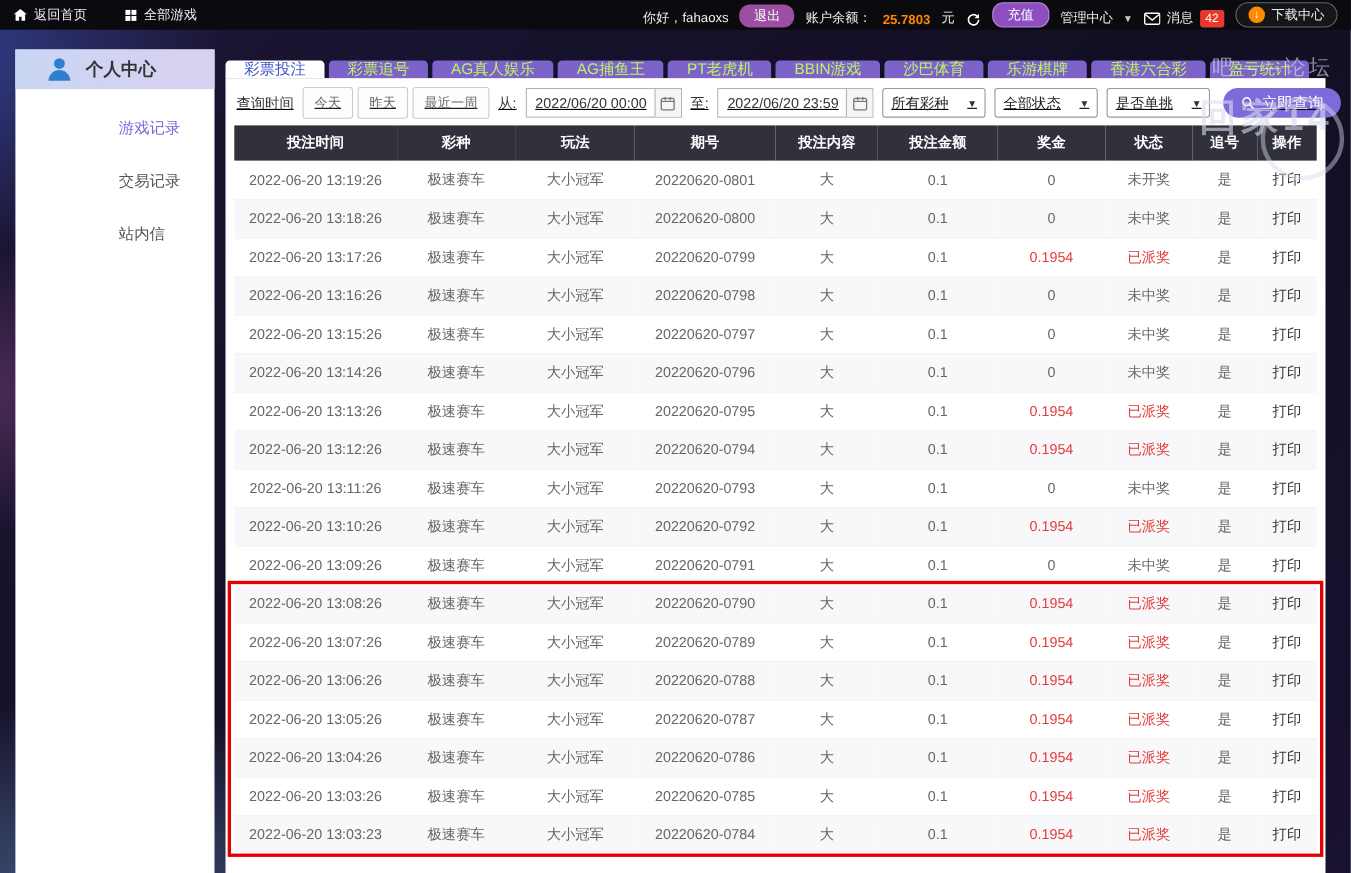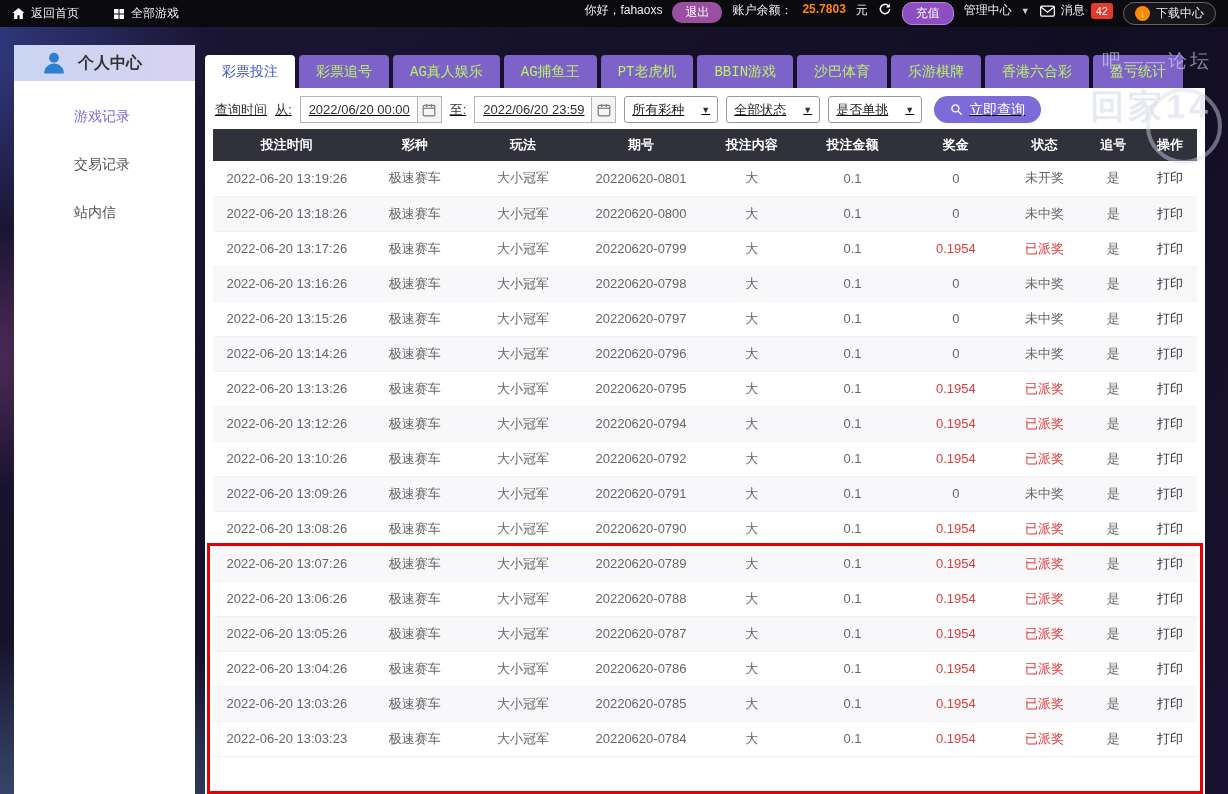--- a/index.html
+++ b/index.html
@@ -11,44 +11,44 @@
       radial-gradient(ellipse 420px 300px at -4% 6%, rgba(70,95,205,.55), transparent 62%),
       radial-gradient(ellipse 300px 220px at -2% 45%, rgba(195,95,175,.32), transparent 60%),
       radial-gradient(ellipse 520px 280px at 6% 102%, rgba(120,175,235,.42), transparent 62%),
       linear-gradient(135deg,#1c1636,#120e22 55%,#191130);
   }
   
   .topbar { position:absolute; top:0; left:0; width:100%; height:27px; background:#0b0b0f;
     display:flex; align-items:center; padding:0 12px; color:#eee; font-size:12px; z-index:6; }
   .tb-item { display:flex; align-items:center; gap:6px; cursor:pointer; }
   .tb-left { display:flex; align-items:center; gap:34px; }
-  .tb-right { margin-left:auto; display:flex; align-items:flex-start; gap:10px; }
+  .tb-right { margin-left:auto; display:flex; align-items:flex-end; gap:10px; }
   .pill { border:none; color:#fff; border-radius:10px; padding:2px 13px; font-size:12px; cursor:pointer; }
   .pill-logout { background:#9a4fa0; }
   .pill-recharge { background:#8d4fc0; border:1px solid #b487de; }
   .balance { color:#ff8400; font-weight:bold; }
   .caret { font-size:9px; color:#ccc; margin-left:3px; }
   .badge { background:#e8392f; color:#fff; border-radius:3px; padding:0 5px; font-size:11px; line-height:16px; }
   .download { display:flex; align-items:center; gap:6px; border:1px solid #666; border-radius:12px;
     padding:2px 11px; background:#15151a; cursor:pointer; }
   .dl-ico { width:15px; height:15px; border-radius:50%; background:#ff8a00; color:#fff; display:flex;
     align-items:center; justify-content:center; font-size:11px; line-height:1; }
   .ico { display:inline-flex; align-items:center; }
   
   .content { position:absolute; top:45px; left:14px; right:23px; bottom:0; display:flex; gap:10px; z-index:2; }
   .sidebar { width:181px; background:#fff; flex-shrink:0; }
   .side-head { height:36px; display:flex; align-items:center; gap:10px; padding-left:26px;
     background:linear-gradient(90deg,#c9d6f2,#d9d1f0); }
   .side-title { font-size:16px; font-weight:bold; color:#333; }
   .side-menu { padding-top:12px; }
-  .side-item { padding:15px 0 15px 60px; font-size:14px; color:#555; cursor:pointer; }
+  .side-item { padding:15px 0 15px 94px; font-size:14px; color:#555; cursor:pointer; }
   .side-item.active { color:#7b68d9; }
   .main { flex:1; display:flex; flex-direction:column; min-width:0; }
   
-  .tabs { display:flex; gap:4px; margin-top:10px; height:33px;font-family:Liberation Mono, monospace; }
+  .tabs { display:flex; gap:4px; margin-top:10px; height:16px; }
   .tab { background:#7d62c9; color:#bef264; font-size:14px; padding:0 17px; display:flex; align-items:center;
     border-radius:4px 4px 0 0; cursor:pointer; white-space:nowrap; }
   .tab.active { background:#fff; color:#3c52cc; }
   .panel { background:#fff; flex:1; display:flex; flex-direction:column; padding:0 8px; position:relative; }
   
   .filterbar { display:flex; align-items:center; gap:8px; padding:8px 2px 6px; flex-wrap:nowrap;text-decoration:underline; }
   .flabel { font-size:13px; color:#333; white-space:nowrap; }
   .qbtn { border:1px solid #ccc; background:#fdfdfd; color:#666; font-size:12px; padding:5px 10px;
     border-radius:3px; cursor:pointer; white-space:nowrap; }
   .datebox { display:flex; align-items:center; border:1px solid #b5b5b5; height:27px; background:#fff; }
@@ -168,20 +168,25 @@
         <div class="tab">沙巴体育</div>
         <div class="tab">乐游棋牌</div>
         <div class="tab">香港六合彩</div>
         <div class="tab">盈亏统计</div>
       </div>
 
     <div class="panel">
 
       <div class="filterbar">
         <span class="flabel">查询时间</span>
+        <span style="display:flex;gap:4px;">
+            <button class="qbtn">今天</button>
+            <button class="qbtn">昨天</button>
+            <button class="qbtn">最近一周</button>
+          </span>
         <span class="flabel">从:</span>
         <div class="datebox">
           <span class="dval">2022/06/20 00:00</span>
           <span class="cal">
             <svg width="14" height="14" viewBox="0 0 24 24">
                 <rect x="2" y="4" width="20" height="18" rx="2" fill="none" stroke="#777" stroke-width="2"></rect>
                 <path d="M2 9h20" stroke="#777" stroke-width="2"></path>
                 <path d="M8 2v5M16 2v5" stroke="#777" stroke-width="2"></path>
               </svg>
           </span>
@@ -339,20 +344,32 @@
                 <td>大小冠军</td>
                 <td>20220620-0794</td>
                 <td>大</td>
                 <td>0.1</td>
                 <td class="red">0.1954</td>
                 <td class="red">已派奖</td>
                 <td>是</td>
                 <td class="action">打印</td>
               </tr>
               <tr>
+                <td>2022-06-20 13:11:26</td>
+                <td>极速赛车</td>
+                <td>大小冠军</td>
+                <td>20220620-0793</td>
+                <td>大</td>
+                <td>0.1</td>
+                <td>0</td>
+                <td>未中奖</td>
+                <td>是</td>
+                <td class="action">打印</td>
+              </tr>
+              <tr>
                 <td>2022-06-20 13:10:26</td>
                 <td>极速赛车</td>
                 <td>大小冠军</td>
                 <td>20220620-0792</td>
                 <td>大</td>
                 <td>0.1</td>
                 <td class="red">0.1954</td>
                 <td class="red">已派奖</td>
                 <td>是</td>
                 <td class="action">打印</td>

